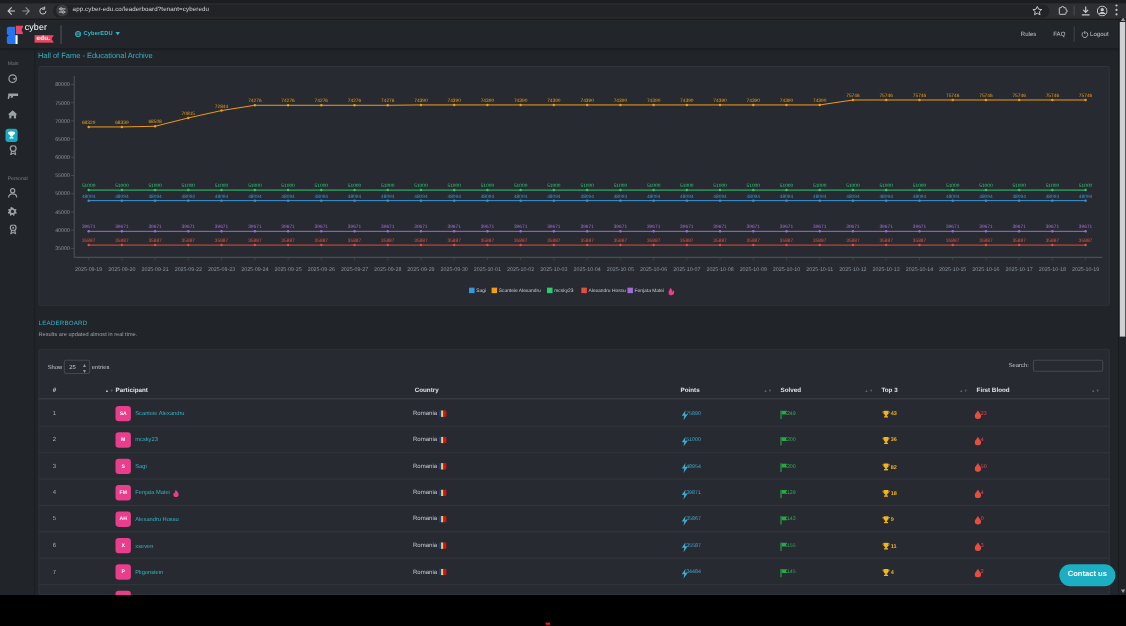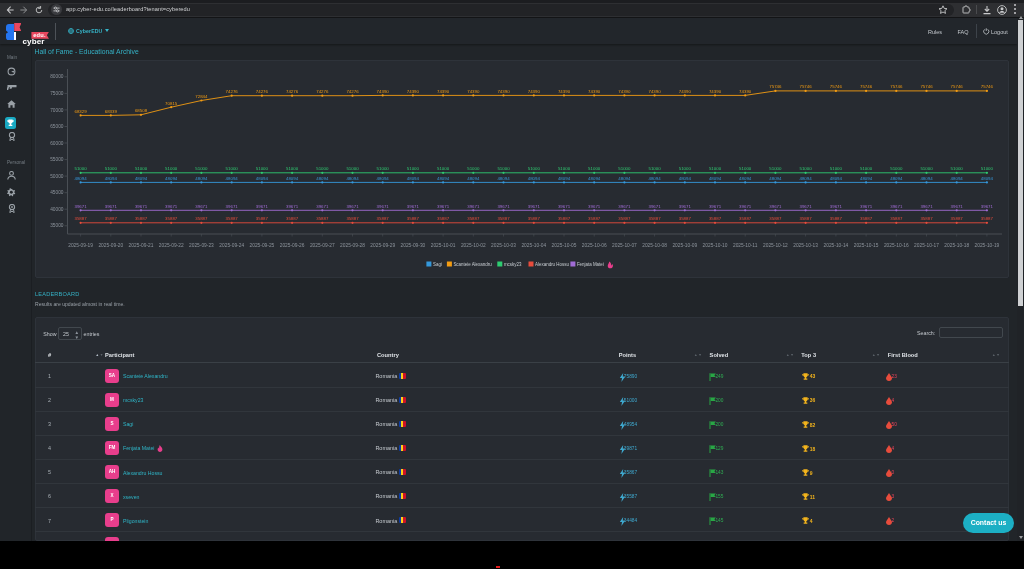--- a/index.html
+++ b/index.html
@@ -49,21 +49,21 @@
     <div style="position:absolute;left:1014px;top:8px;width:2px;height:2px;border-radius:50%;background:#c8c9cb"></div>
     <div style="position:absolute;left:1014px;top:12px;width:2px;height:2px;border-radius:50%;background:#c8c9cb"></div>
   </div>
 <div style="position:absolute;left:0;top:18px;width:1017px;height:527px;background:#212529;overflow:hidden"></div>
 <div style="position:absolute;left:0;top:18px;width:1017px;height:26px;background:#22262b;box-shadow:0 1px 2px rgba(0,0,0,0.4)"></div>
 <svg style="position:absolute;left:5.5px;top:23.8px" width="8" height="16.4" viewBox="0 0 8 16.4">
     <path d="M3 0 H8 V16.4 H3 Q0 16.4 0 13.4 V9.8 L2 8.2 L0 6.6 V3 Q0 0 3 0 Z" fill="#2475f0"></path>
   </svg>
 <div style="position:absolute;left:14.2px;top:23.1px;width:7.3px;height:8.3px;background:#e8475f;clip-path:polygon(0 0,100% 0,74% 50%,100% 100%,0 100%)"></div>
 <div style="position:absolute;left:14.2px;top:31.8px;width:2.1px;height:8.2px;background:#fff"></div>
-<div style="position:absolute;left:22.5px;top:37px;font-size:8.1px;font-weight:bold;color:#fff;letter-spacing:0.1px">cyber</div>
+<div style="position:absolute;left:22.5px;top:20px;font-size:8.1px;font-weight:normal;color:#fff;letter-spacing:0.1px">cyber</div>
 <div style="position:absolute;left:31.4px;top:31.8px;width:17.6px;height:7px;background:#e8475f;clip-path:polygon(0 0,100% 0,88% 50%,100% 100%,0 100%)"></div>
 <div style="position:absolute;left:33.2px;top:32.4px;font-size:5.7px;font-weight:bold;color:#fff;letter-spacing:0.2px">edu.</div>
 <div style="position:absolute;left:54.6px;top:22.8px;width:1.2px;height:17px;background:#4d5258"></div>
 <svg style="position:absolute;left:67.5px;top:28.4px" width="6" height="6" viewBox="0 0 12 12">
     <circle cx="6" cy="6" r="5" fill="none" stroke="#36b6ca" stroke-width="1.6"></circle>
     <ellipse cx="6" cy="6" rx="2.3" ry="5" fill="none" stroke="#36b6ca" stroke-width="1.3"></ellipse>
     <path d="M1 6 H11" stroke="#36b6ca" stroke-width="1.3"></path>
   </svg>
 <div style="position:absolute;left:76px;top:28.4px;font-size:5.2px;font-weight:bold;color:#36b6ca;letter-spacing:0.1px">CyberEDU</div>
 <div style="position:absolute;left:105px;top:29.4px;width:0;height:0;border-left:2.6px solid transparent;border-right:2.6px solid transparent;border-top:3.4px solid #36b6ca"></div>

